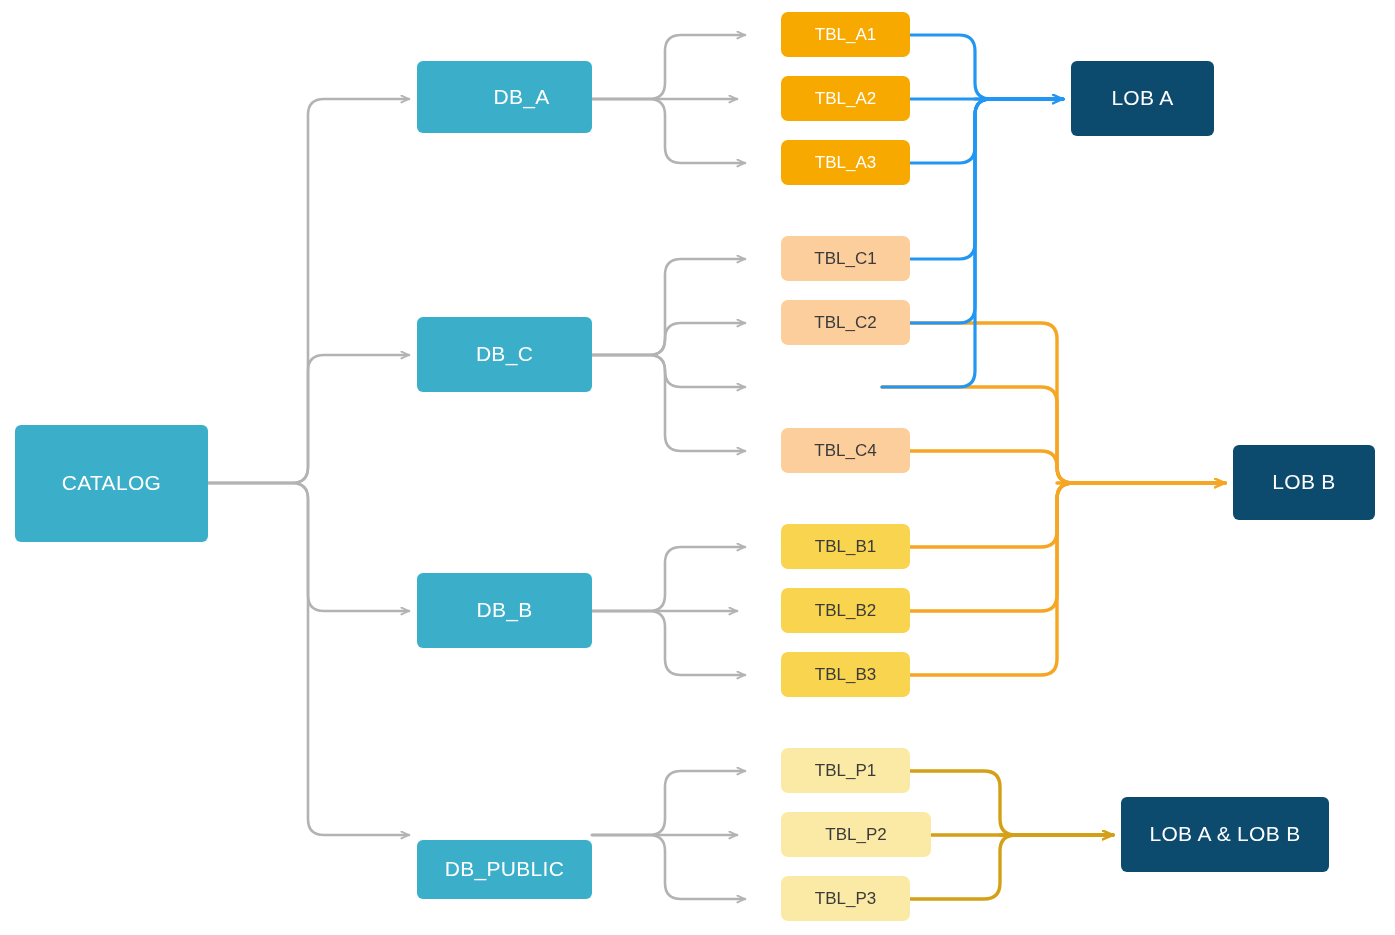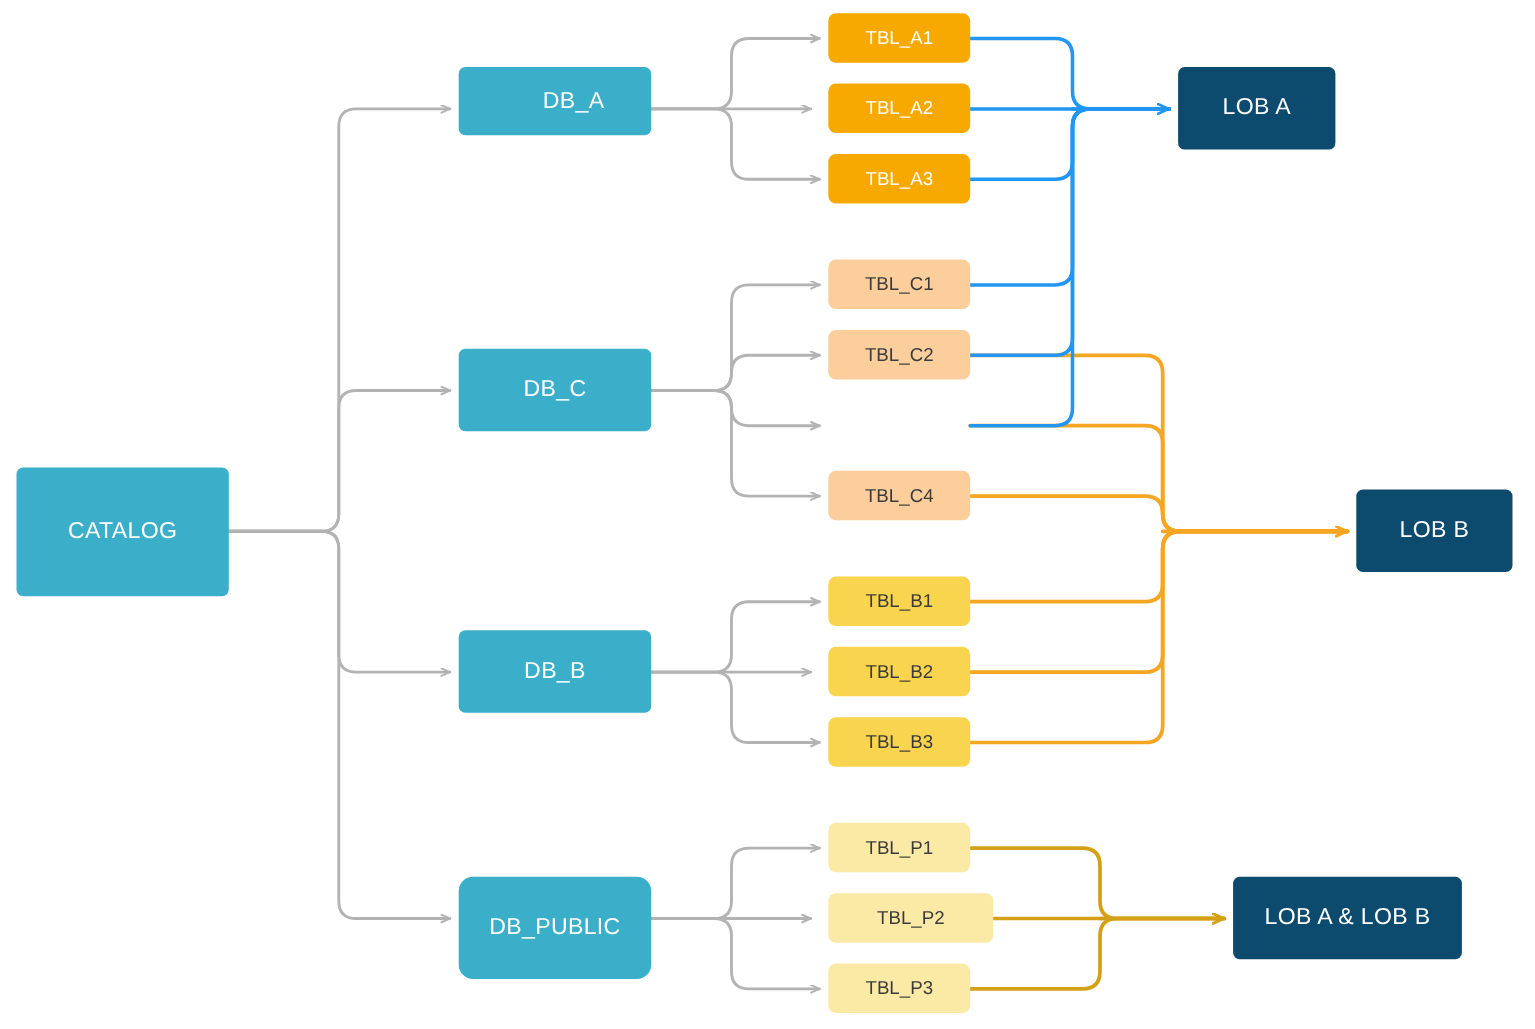--- a/index.html
+++ b/index.html
@@ -46,20 +46,21 @@
   }
   .node-lob {
     background: #0c4a6e;
     color: #ffffff;
     font-size: 21px;
     letter-spacing: 0.3px;
   }
   .node-tbl {
     font-size: 17px;
     border-radius: 7px;
+    margin-left: 28px;
   }
   .tbl-a { background: #F7A900; color: #ffffff; }
   .tbl-c { background: #FBCE9B; color: #3b3b3b; }
   .tbl-b { background: #F9D44F; color: #3b3b3b; }
   .tbl-p { background: #FBEAA6; color: #3b3b3b; }
 </style>
 </head>
 <body>
 
 <div id="canvas">
@@ -129,24 +130,24 @@
     <g fill="none" stroke="#D4A017" stroke-width="3.4" stroke-linecap="round" stroke-linejoin="round">
       <path d="M882,771 L984,771 Q1000,771 1000,787 L1000,819 Q1000,835 1016,835 L1113,835"></path>
       <path d="M882,835 L1113,835"></path>
       <path d="M882,899 L984,899 Q1000,899 1000,883 L1000,851 Q1000,835 1016,835 L1113,835"></path>
       <path d="M1000,835 L1113,835" marker-end="url(#ah-dyellow)"></path>
     </g>
   </svg>
 
   <div class="node node-root" style="left:15px;top:425px;width:193px;height:117px;">CATALOG</div>
 
-  <div class="node node-db" style="left:417px;top:61px;width:175px;height:62px;padding-left:34px;">DB_A</div>
+  <div class="node node-db" style="left:417px;top:61px;width:175px;height:72px;padding-left:34px;">DB_A</div>
   <div class="node node-db" style="left:417px;top:317px;width:175px;height:75px;">DB_C</div>
   <div class="node node-db" style="left:417px;top:573px;width:175px;height:75px;">DB_B</div>
-  <div class="node node-db" style="left:417px;top:797px;width:175px;height:93px;border-radius:13px;">DB_PUBLIC</div>
+  <div class="node node-db" style="left:417px;top:840px;width:175px;height:59px;">DB_PUBLIC</div>
 
   <div class="node node-tbl tbl-a" style="left:753px;top:12px;width:129px;height:45px;">TBL_A1</div>
   <div class="node node-tbl tbl-a" style="left:753px;top:76px;width:129px;height:45px;">TBL_A2</div>
   <div class="node node-tbl tbl-a" style="left:753px;top:140px;width:129px;height:45px;">TBL_A3</div>
 
   <div class="node node-tbl tbl-c" style="left:753px;top:236px;width:129px;height:45px;">TBL_C1</div>
   <div class="node node-tbl tbl-c" style="left:753px;top:300px;width:129px;height:45px;">TBL_C2</div>
   <div class="node node-tbl tbl-c" style="left:753px;top:428px;width:129px;height:45px;">TBL_C4</div>
 
   <div class="node node-tbl tbl-b" style="left:753px;top:524px;width:129px;height:45px;">TBL_B1</div>

